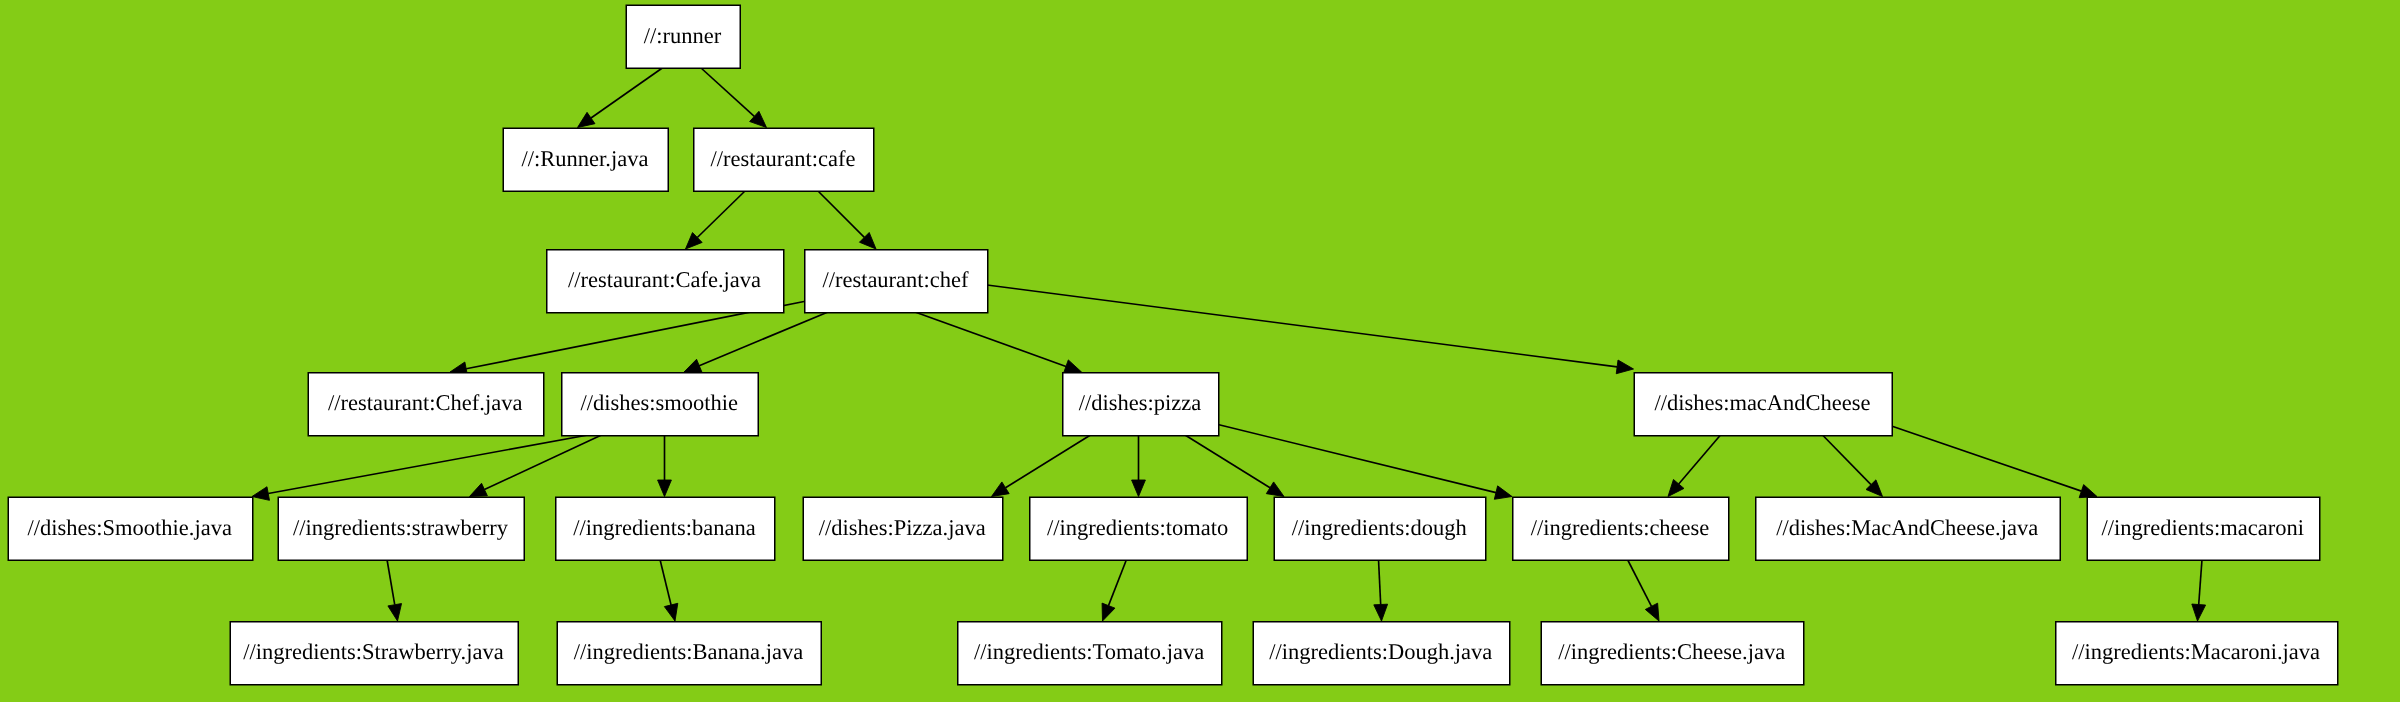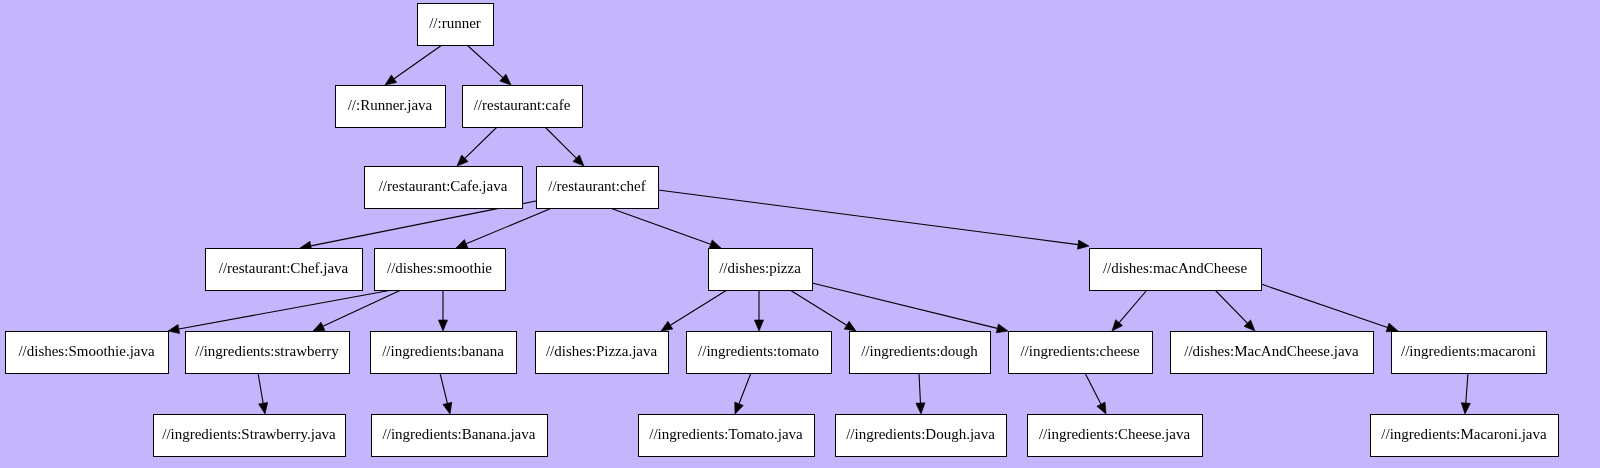--- a/index.html
+++ b/index.html
@@ -4,21 +4,21 @@
 <style>
   html, body {
     margin: 0;
     padding: 0;
     background: #ffffff;
   }
   #canvas-wrap {
     position: relative;
     width: 1600px;
     height: 468px;
-    background: #c4b5fd;
+    background: #84cc16;
     overflow: hidden;
   }
   svg#graph {
     display: block;
     width: 1600px;
     height: 468px;
   }
   .node-box {
     fill: #ffffff;
     stroke: #000000;

